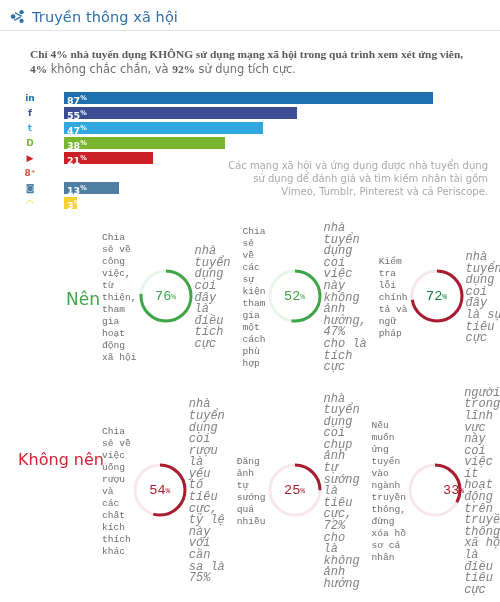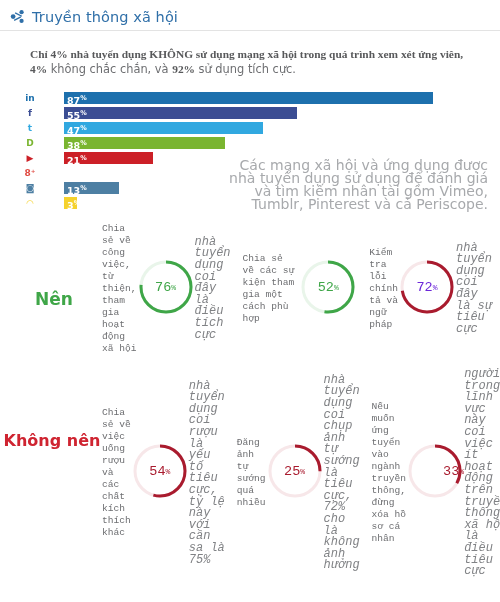--- a/index.html
+++ b/index.html
@@ -100,37 +100,37 @@
     vertical-align: super;
   }
 
   
   .bars-note {
     position: absolute;
     right: 8px;
     top: 68px;
     width: 270px;
     text-align: right;
-    font-size: 14px;
+    font-size: 10px;
     line-height: 13px;
     color: #a7a9ac;
   }
 
   
   .section {
     position: relative;
     margin-top: 14px;
   }
   .section-label {
     position: absolute;
     left: 8px;
     width: 92px;
-    text-align: center;
+    text-align: right;
     font-size: 17px;
-    font-weight: bold;
+    font-weight: normal;
     white-space: nowrap;
   }
   .section-label.good { color: #3fa648; top: 66px; }
   .section-label.bad  { color: #cf2431; top: 62px; left: 0; width: 104px; font-size: 16px; }
 
   .cards {
     display: flex;
     margin-left: 96px;
     margin-right: 2px;
   }
@@ -279,29 +279,30 @@
         </div>
         <div class="card">
           <div class="card-title">Chia sẻ về các sự kiện tham gia một cách phù hợp</div>
           <div class="donut">
             <svg width="58" height="58" viewBox="0 0 58 58">
               <circle cx="29" cy="29" r="25" fill="none" stroke="#e9f5ea" stroke-width="3"></circle>
               <circle cx="29" cy="29" r="25" fill="none" stroke="#3fa648" stroke-width="3" stroke-dasharray="81.68 157.08" transform="rotate(-90 29 29)"></circle>
             </svg>
             <div class="donut-value" style="color: rgb(63, 166, 72);">52<sup>%</sup></div>
           </div>
+          <div class="card-caption">nhà tuyển dụng coi việc này không ảnh hưởng, 47% cho là tích cực</div>
         </div>
         <div class="card">
           <div class="card-title">Kiểm tra lỗi chính tả và ngữ pháp</div>
           <div class="donut">
             <svg width="58" height="58" viewBox="0 0 58 58">
               <circle cx="29" cy="29" r="25" fill="none" stroke="#f7e7e9" stroke-width="3"></circle>
               <circle cx="29" cy="29" r="25" fill="none" stroke="#a91b2e" stroke-width="3" stroke-dasharray="113.10 157.08" transform="rotate(-90 29 29)"></circle>
             </svg>
-            <div class="donut-value" style="color: #6d28d9;">72<sup>%</sup></div>
+            <div class="donut-value" style="color: #15803d;">72<sup>%</sup></div>
           </div>
           <div class="card-caption">nhà tuyển dụng coi đây là sự tiêu cực</div>
         </div>
       </div>
     </div>
     <div class="section">
       <div class="section-label bad" style="color: rgb(207, 36, 49);">Không nên</div>
       <div class="cards">
         <div class="card">
           <div class="card-title">Chia sẻ về việc uống rượu và các chất kích thích khác</div>

